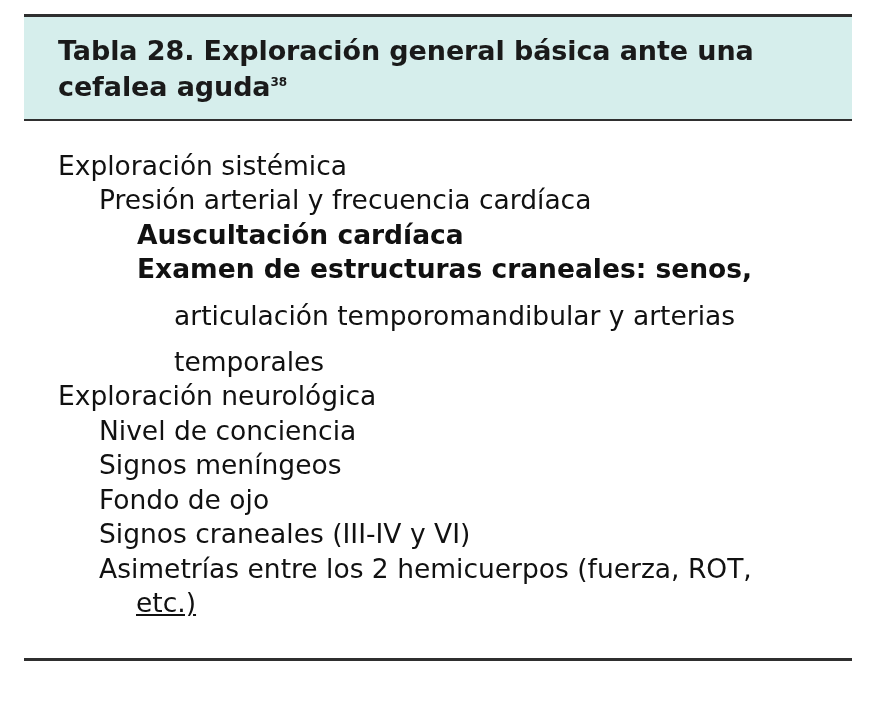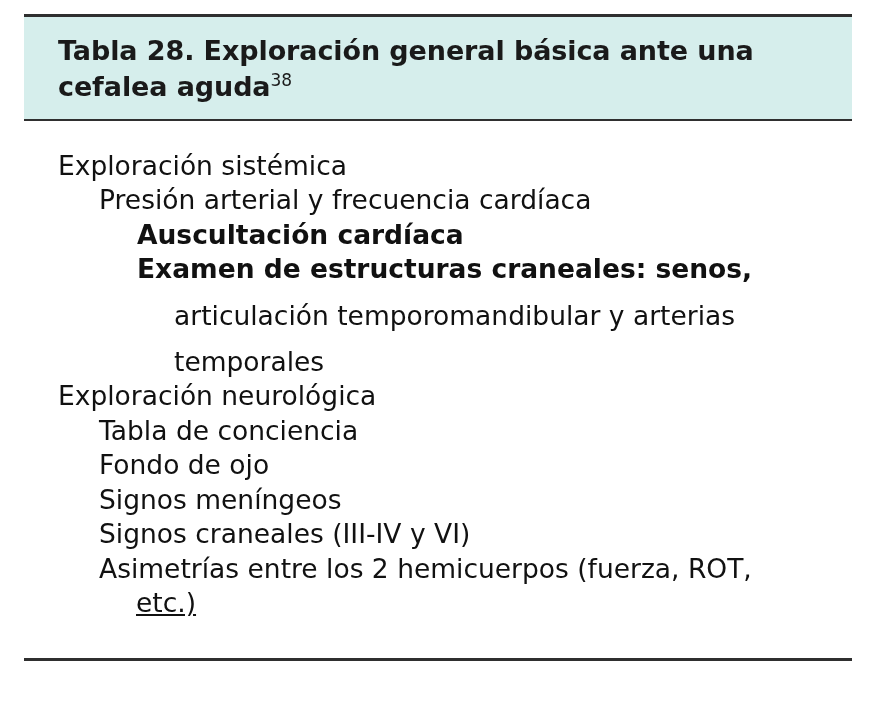--- a/index.html
+++ b/index.html
@@ -28,22 +28,22 @@
     box-sizing: border-box;
   }
   .header-title {
     font-size: 27px;
     font-weight: bold;
     line-height: 1.33;
     letter-spacing: -0.1px;
     color: #1a1a1a;
   }
   .header-title sup {
-    font-size: 17px;
-    font-weight: normal;
+    font-size: 12px;
+    font-weight: bold;
     vertical-align: super;
     line-height: 0;
   }
   .body-area {
     padding: 28px 10px 10px 34px;
     box-sizing: border-box;
     border-bottom: 3px solid #2f2f2f;
     min-height: 540px;
   }
   .line {
@@ -68,21 +68,21 @@
   </div>
 
   <div class="body-area">
     <div class="line lvl-0">Exploración sistémica</div>
     <div class="line lvl-1">Presión arterial y frecuencia cardíaca</div>
     <div class="line lvl-2">Auscultación cardíaca</div>
     <div class="line lvl-2">Examen de estructuras craneales: senos,</div>
     <div class="line cont-2">articulación temporomandibular y arterias</div>
     <div class="line cont-2">temporales</div>
     <div class="line lvl-0">Exploración neurológica</div>
-    <div class="line lvl-1">Tabla de conciencia</div>
+    <div class="line lvl-1">Nivel de conciencia</div>
+    <div class="line lvl-1">Signos meníngeos</div>
     <div class="line lvl-1">Fondo de ojo</div>
-    <div class="line lvl-1">Signos meníngeos</div>
     <div class="line lvl-1">Signos craneales (III-IV y VI)</div>
     <div class="line lvl-1">Asimetrías entre los 2 hemicuerpos (fuerza, ROT,</div>
     <div class="line cont-1">etc.)</div>
   </div>
 
 </div>
 
 </body></html>

